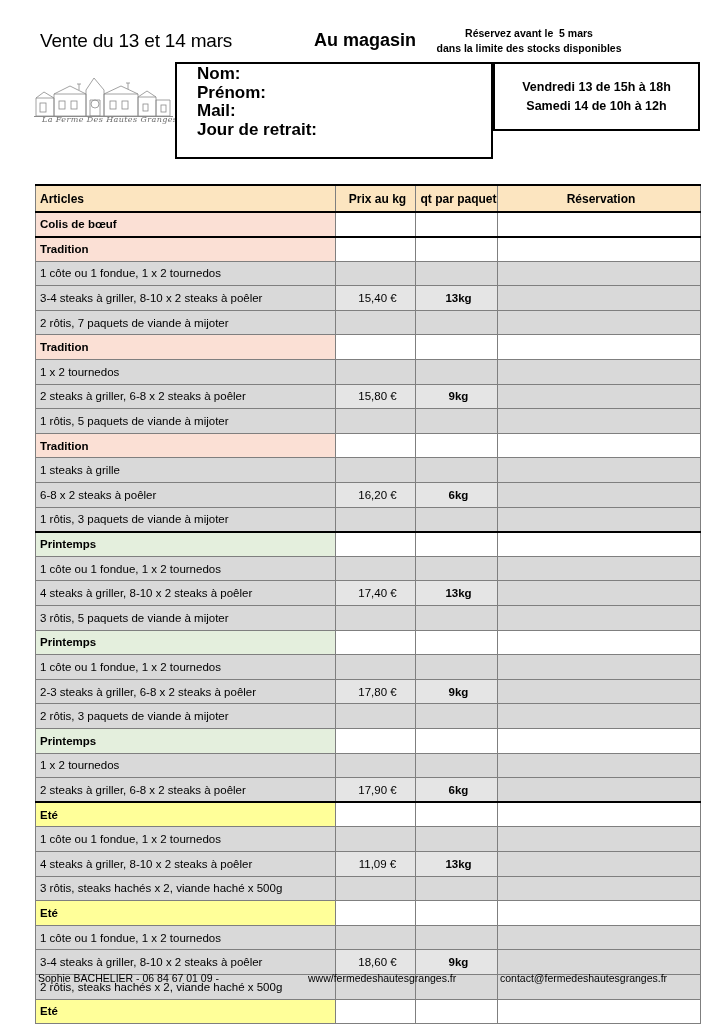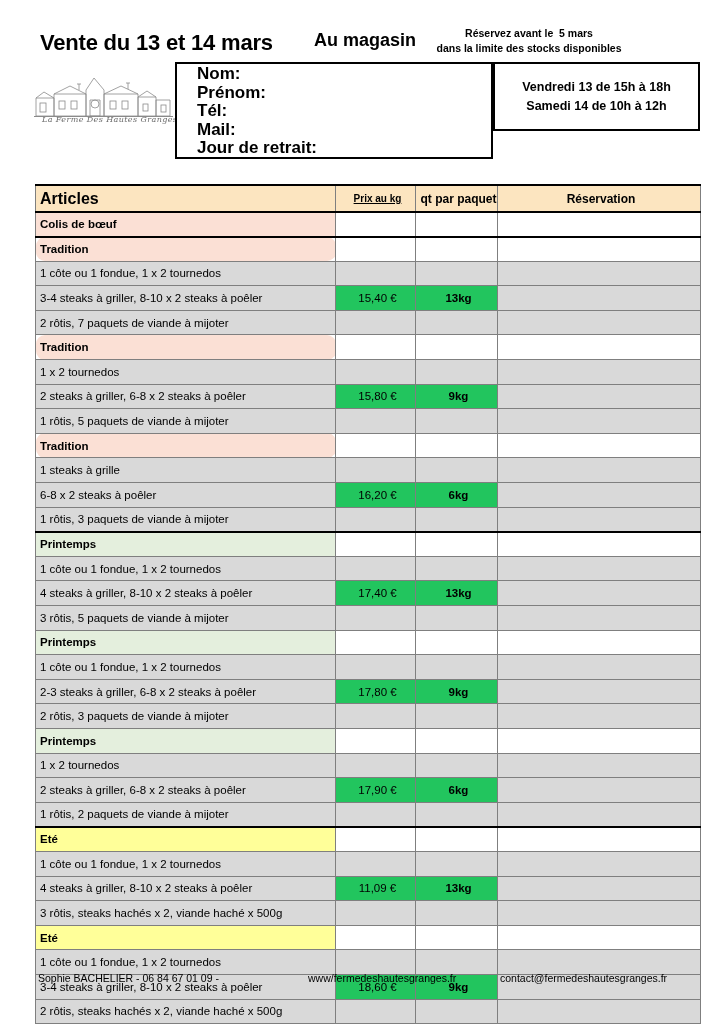--- a/index.html
+++ b/index.html
@@ -20,22 +20,22 @@
   
   .header-band {
     position: absolute;
     left: 0; top: 0;
     width: 724px;
     height: 60px;
   }
   .title-main {
     position: absolute;
     left: 40px; top: 30px;
-    font-size: 22px;
-    font-weight: bold;
+    font-size: 19px;
+    font-weight: normal;
     letter-spacing: -0.2px;
     white-space: nowrap;
   }
   .title-store {
     position: absolute;
     left: 314px; top: 30px;
     font-size: 18px;
     font-weight: bold;
     white-space: nowrap;
   }
@@ -139,38 +139,38 @@
 
   
   tr.head th {
     background: #FCE5C0;
     border-top: 2px solid #000;
     border-bottom: 2px solid #000;
     font-weight: bold;
     text-align: center;
     height: 27px;
   }
-  tr.head th.art { text-align: left; font-size: 16px; }
-  tr.head th.prix { font-size: 10px; text-decoration: underline; }
+  tr.head th.art { text-align: left; font-size: 12px; }
+  tr.head th.prix { font-size: 12px; }
   tr.head th.qt { font-size: 12px; }
   tr.head th.res { font-size: 12px; }
 
   
   td.grp {
     font-weight: bold;
     font-size: 11.5px;
   }
   td.grp.colis    { background: #FBE0D5; }
-  td.grp.tradition{ background: #FBE0D5; border-radius: 9px; }
+  td.grp.tradition{ background: #FBE0D5; }
   td.grp.printemps{ background: #E4EFDD; }
   td.grp.ete      { background: #FFFF99; }
 
   
   td.item { background: #D9D9D9; }
-  td.val  { background: #22c55e; text-align: center; margin-top: 40px; }
+  td.val  { background: #e5e5e5; text-align: center; margin-top: 40px; }
   td.val.price { font-weight: normal; }
   td.val.qty   { font-weight: bold; }
   td.blank-white { background: #ffffff; }
   td.blank-grey  { background: #D9D9D9; }
 
   
   td.edge-l, th.edge-l { border-left: 2px solid #000; }
   td.edge-r, th.edge-r { border-right: 2px solid #000; }
 
   
@@ -230,21 +230,20 @@
       <path d="M45 20 L45 14 M47 14 L43 14"></path>
       <path d="M94 19 L94 13 M96 13 L92 13"></path>
     </g>
   </svg>
   <div class="logo-script">La Ferme Des Hautes Granges</div>
 </div>
 
 <div class="form-box">
   <div class="form-row">Nom:</div>
   <div class="form-row">Prénom:</div>
-  <div class="form-row">Tél:</div>
   <div class="form-row">Mail:</div>
   <div class="form-row">Jour de retrait:</div>
 </div>
 
 <div class="hours-box">
   <div class="hours-line">Vendredi 13 de 15h à 18h</div>
   <div class="hours-line">Samedi 14 de 10h à 12h</div>
 </div>
 
 <div class="table-wrap">
@@ -401,26 +400,20 @@
           <td class="blank-grey"></td>
           <td class="blank-grey"></td>
           <td class="blank-grey edge-r"></td>
         </tr>
         <tr>
           <td class="item art-col edge-l">2 steaks à griller, 6-8 x 2 steaks à poêler</td>
           <td class="val price">17,90 €</td>
           <td class="val qty">6kg</td>
           <td class="blank-grey edge-r"></td>
         </tr>
-        <tr class="band-bottom">
-          <td class="item art-col edge-l">1 rôtis, 2 paquets de viande à mijoter</td>
-          <td class="blank-grey"></td>
-          <td class="blank-grey"></td>
-          <td class="blank-grey edge-r"></td>
-        </tr>
         <tr class="band-top">
           <td class="grp ete art-col edge-l">Eté</td>
           <td class="blank-white"></td>
           <td class="blank-white"></td>
           <td class="blank-white edge-r"></td>
         </tr>
         <tr>
           <td class="item art-col edge-l">1 côte ou 1 fondue, 1 x 2 tournedos</td>
           <td class="blank-grey"></td>
           <td class="blank-grey"></td>

